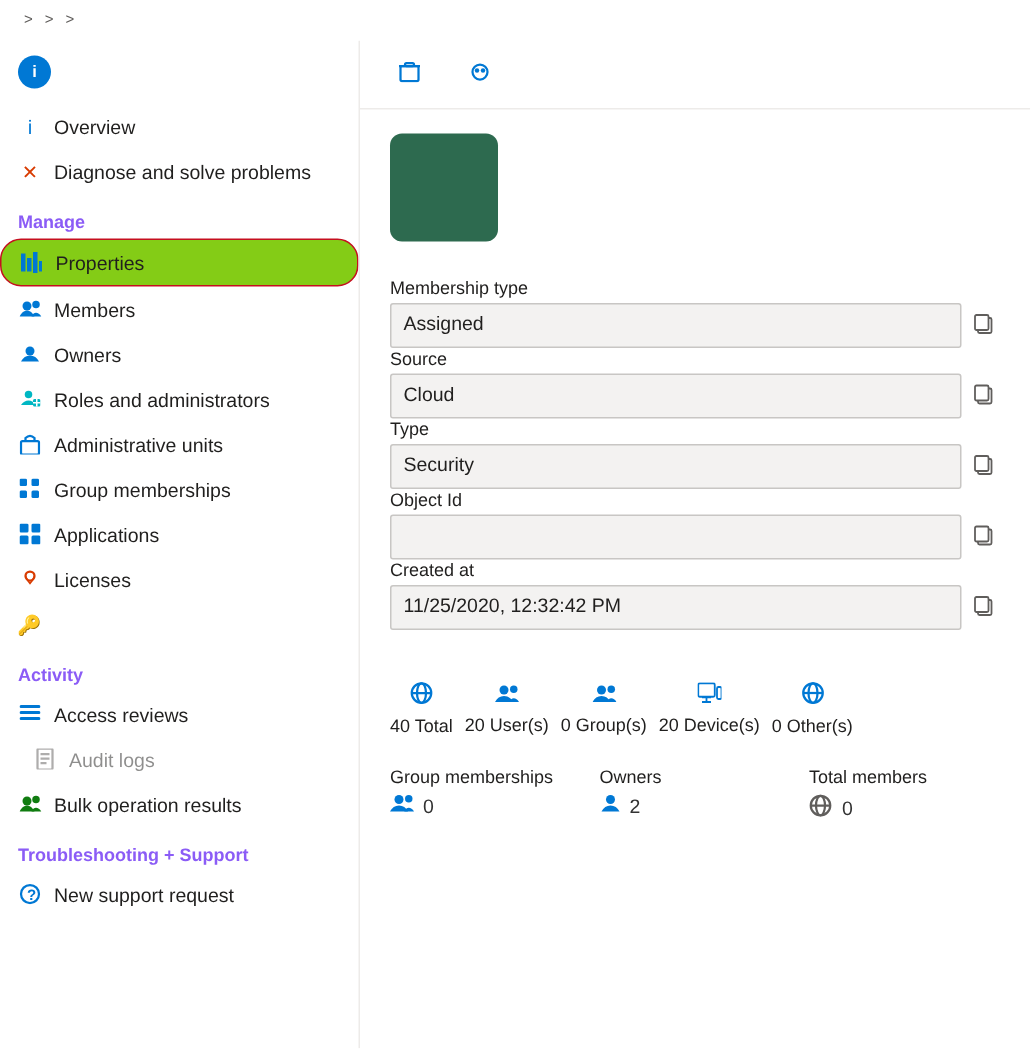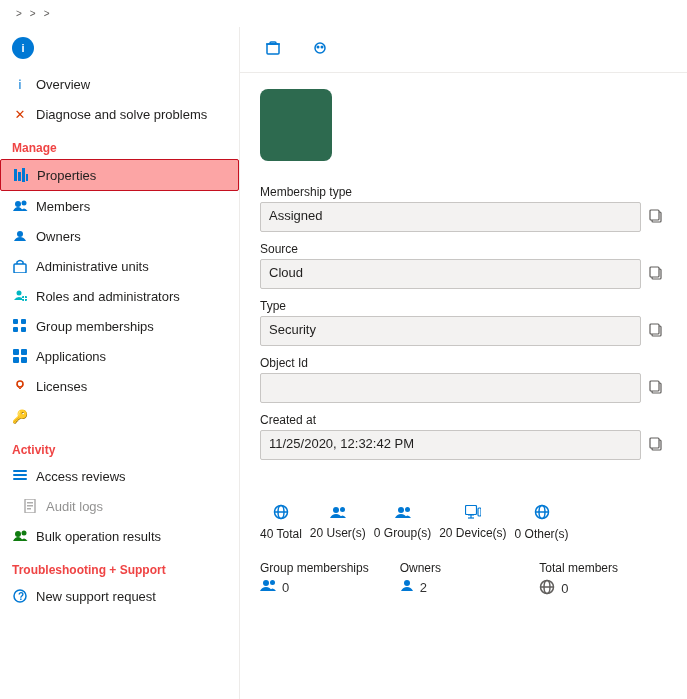--- a/index.html
+++ b/index.html
@@ -18,22 +18,22 @@
     .sidebar { width: 240px; min-width: 240px; border-right: 1px solid #edebe9; overflow-y: auto; padding-bottom: 12px; }
     .sidebar-header { display: flex; align-items: center; justify-content: space-between; padding: 10px 12px 6px 12px; }
     .sidebar-title-row { display: flex; align-items: center; gap: 8px; }
     .sidebar-title-icon { width: 22px; height: 22px; background: #0078d4; border-radius: 50%; display: flex; align-items: center; justify-content: center; color: #fff; font-size: 11px; font-weight: bold; }
     .sidebar-title-text { font-size: 16px; font-weight: 600; color: #201f1e; }
     .sidebar-subtitle { font-size: 11px; color: #605e5c; padding-left: 40px; margin-top: -2px; }
     .collapse-btn { color: #605e5c; cursor: pointer; font-size: 14px; padding: 2px 4px; }
 
     .sidebar-nav { margin-top: 4px; }
     .nav-item { display: flex; align-items: center; gap: 8px; padding: 7px 12px; cursor: pointer; color: #201f1e; font-size: 13px; }
-    .nav-item.active-outlined { background: #fca5a5; border: 1.5px solid #c50f1f; border-radius: 2px; }
-    .nav-section-label { padding: 12px 12px 4px 12px; font-size: 12px; font-weight: 600; color: #ef4444; }
+    .nav-item.active-outlined { background: #84cc16; border: 1.5px solid #c50f1f; border-radius: 14px; }
+    .nav-section-label { padding: 12px 12px 4px 12px; font-size: 12px; font-weight: 600; color: #8b5cf6; }
     .nav-item-icon { width: 16px; height: 16px; display: flex; align-items: center; justify-content: center; flex-shrink: 0; }
 
     
     .icon-blue { color: #0078d4; }
     .icon-orange { color: #d83b01; }
     .icon-teal { color: #00b7c3; }
     .icon-green { color: #107c10; }
     .icon-gray { color: #605e5c; }
     .icon-yellow { color: #ffd700; }
 
@@ -45,21 +45,21 @@
     .toolbar-btn { display: flex; align-items: center; gap: 5px; color: #0078d4; cursor: pointer; font-size: 13px; background: none; border: none; padding: 4px 6px; }
     .close-btn { margin-left: auto; color: #605e5c; cursor: pointer; font-size: 16px; padding: 2px 6px; background: none; border: none; }
 
     
     .profile-section { display: flex; align-items: center; gap: 16px; padding: 16px 20px; }
     .avatar { width: 72px; height: 72px; background: #2d6a4f; border-radius: 8px; display: flex; align-items: center; justify-content: center; color: #fff; font-size: 24px; font-weight: 600; flex-shrink: 0; }
     .profile-name { font-size: 22px; font-weight: 600; color: #201f1e; }
 
     
     .fields-section { padding: 8px 20px 16px 20px; }
-    .field-group { margin-bottom: 10px; }
+    .field-group { }
     .field-label { font-size: 12px; color: #201f1e; margin-bottom: 3px; font-weight: 500; }
     .field-input-row { display: flex; align-items: center; gap: 4px; justify-content: flex-end; }
     .field-input { flex: 1; border: 1px solid #c8c6c4; padding: 5px 8px; font-size: 13px; color: #201f1e; background: #f3f2f1; border-radius: 2px; height: 30px; }
     .field-copy-btn { color: #605e5c; cursor: pointer; padding: 4px; background: none; border: none; font-size: 14px; }
 
     
     .direct-members { padding: 8px 20px 12px 20px; }
     .section-title { font-size: 15px; font-weight: 600; color: #201f1e; margin-bottom: 10px; }
     .members-stats { display: flex; align-items: center; flex-wrap: wrap; gap: 8px; font-size: 12px; color: #201f1e; }
     .stat-item { display: flex; align-items: center; gap: 4px; flex-direction: column; }
@@ -140,40 +140,40 @@
         <div class="nav-item-icon icon-blue">
           <svg width="14" height="12" viewBox="0 0 14 12" fill="#0078d4">
             <circle cx="7" cy="4" r="3"></circle>
             <path d="M1 11 Q3 7 7 7 Q11 7 13 11"></path>
           </svg>
         </div>
         <span>Owners</span>
       </div>
 
       <div class="nav-item">
-        <div class="nav-item-icon icon-blue">
-          <svg width="14" height="14" viewBox="0 0 14 14" fill="none">
-            <rect x="1" y="5" width="12" height="9" rx="1" stroke="#0078d4" stroke-width="1.5" fill="none"></rect>
-            <path d="M4 5V3 Q7 0 10 3V5" stroke="#0078d4" stroke-width="1.5" fill="none"></path>
-          </svg>
-        </div>
-        <span>Administrative units</span>
-      </div>
-
-      <div class="nav-item">
         <div class="nav-item-icon icon-teal">
           <svg width="14" height="14" viewBox="0 0 14 14" fill="none">
             <circle cx="6" cy="4" r="2.5" fill="#00b7c3"></circle>
             <path d="M1 11 Q3 8 6 8 Q9 8 11 11" fill="#00b7c3"></path>
             <rect x="9" y="7" width="5" height="5" rx="1" fill="#00b7c3"></rect>
             <line x1="9" y1="9.5" x2="14" y2="9.5" stroke="white" stroke-width="1"></line>
             <line x1="11.5" y1="7" x2="11.5" y2="12" stroke="white" stroke-width="1"></line>
           </svg>
         </div>
         <span>Roles and administrators</span>
+      </div>
+
+      <div class="nav-item">
+        <div class="nav-item-icon icon-blue">
+          <svg width="14" height="14" viewBox="0 0 14 14" fill="none">
+            <rect x="1" y="5" width="12" height="9" rx="1" stroke="#0078d4" stroke-width="1.5" fill="none"></rect>
+            <path d="M4 5V3 Q7 0 10 3V5" stroke="#0078d4" stroke-width="1.5" fill="none"></path>
+          </svg>
+        </div>
+        <span>Administrative units</span>
       </div>
 
       <div class="nav-item">
         <div class="nav-item-icon icon-blue">
           <svg width="14" height="14" viewBox="0 0 14 14" fill="#0078d4">
             <rect x="0" y="0" width="5" height="5" rx="1"></rect>
             <rect x="8" y="0" width="5" height="5" rx="1"></rect>
             <rect x="0" y="8" width="5" height="5" rx="1"></rect>
             <rect x="8" y="8" width="5" height="5" rx="1"></rect>
           </svg>

